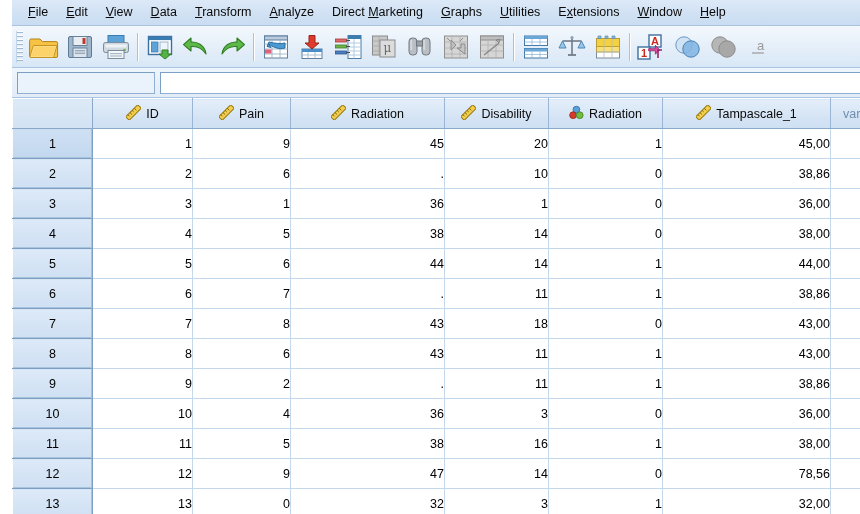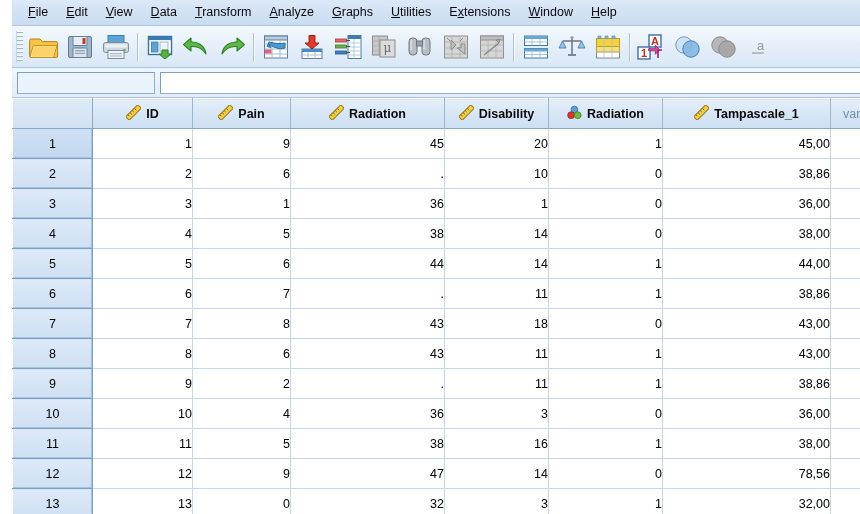--- a/index.html
+++ b/index.html
@@ -139,21 +139,21 @@
     height: 28px;
   }
   th.colhead {
     background: linear-gradient(to bottom, #e4eef9 0%, #d6e5f5 55%, #cddff2 100%);
     border-right: 1px solid #9bb6d4;
     border-bottom: 1px solid #8aa9c8;
     border-top: 1px solid #ffffff;
     border-left: 1px solid #ffffff;
     height: 28px;
     text-align: center;
-    font-weight: bold;
+    font-weight: normal;
     cursor: default;
   }
   th.colhead .hd {
     display: flex;
     align-items: center;
     justify-content: center;
     gap: 5px;
     padding: 0 3px;
   }
   th.colhead .hd-label {
@@ -207,20 +207,21 @@
 
 <div id="app">
 
   <div class="menubar">
     <div class="menu-item"><u>F</u>ile</div>
     <div class="menu-item"><u>E</u>dit</div>
     <div class="menu-item"><u>V</u>iew</div>
     <div class="menu-item"><u>D</u>ata</div>
     <div class="menu-item"><u>T</u>ransform</div>
     <div class="menu-item"><u>A</u>nalyze</div>
+    <div class="menu-item">Direct <u>M</u>arketing</div>
     <div class="menu-item"><u>G</u>raphs</div>
     <div class="menu-item"><u>U</u>tilities</div>
     <div class="menu-item">E<u>x</u>tensions</div>
     <div class="menu-item"><u>W</u>indow</div>
     <div class="menu-item"><u>H</u>elp</div>
   </div>
 
   <div class="toolbar">
     <div class="tb-grip"></div>
 

